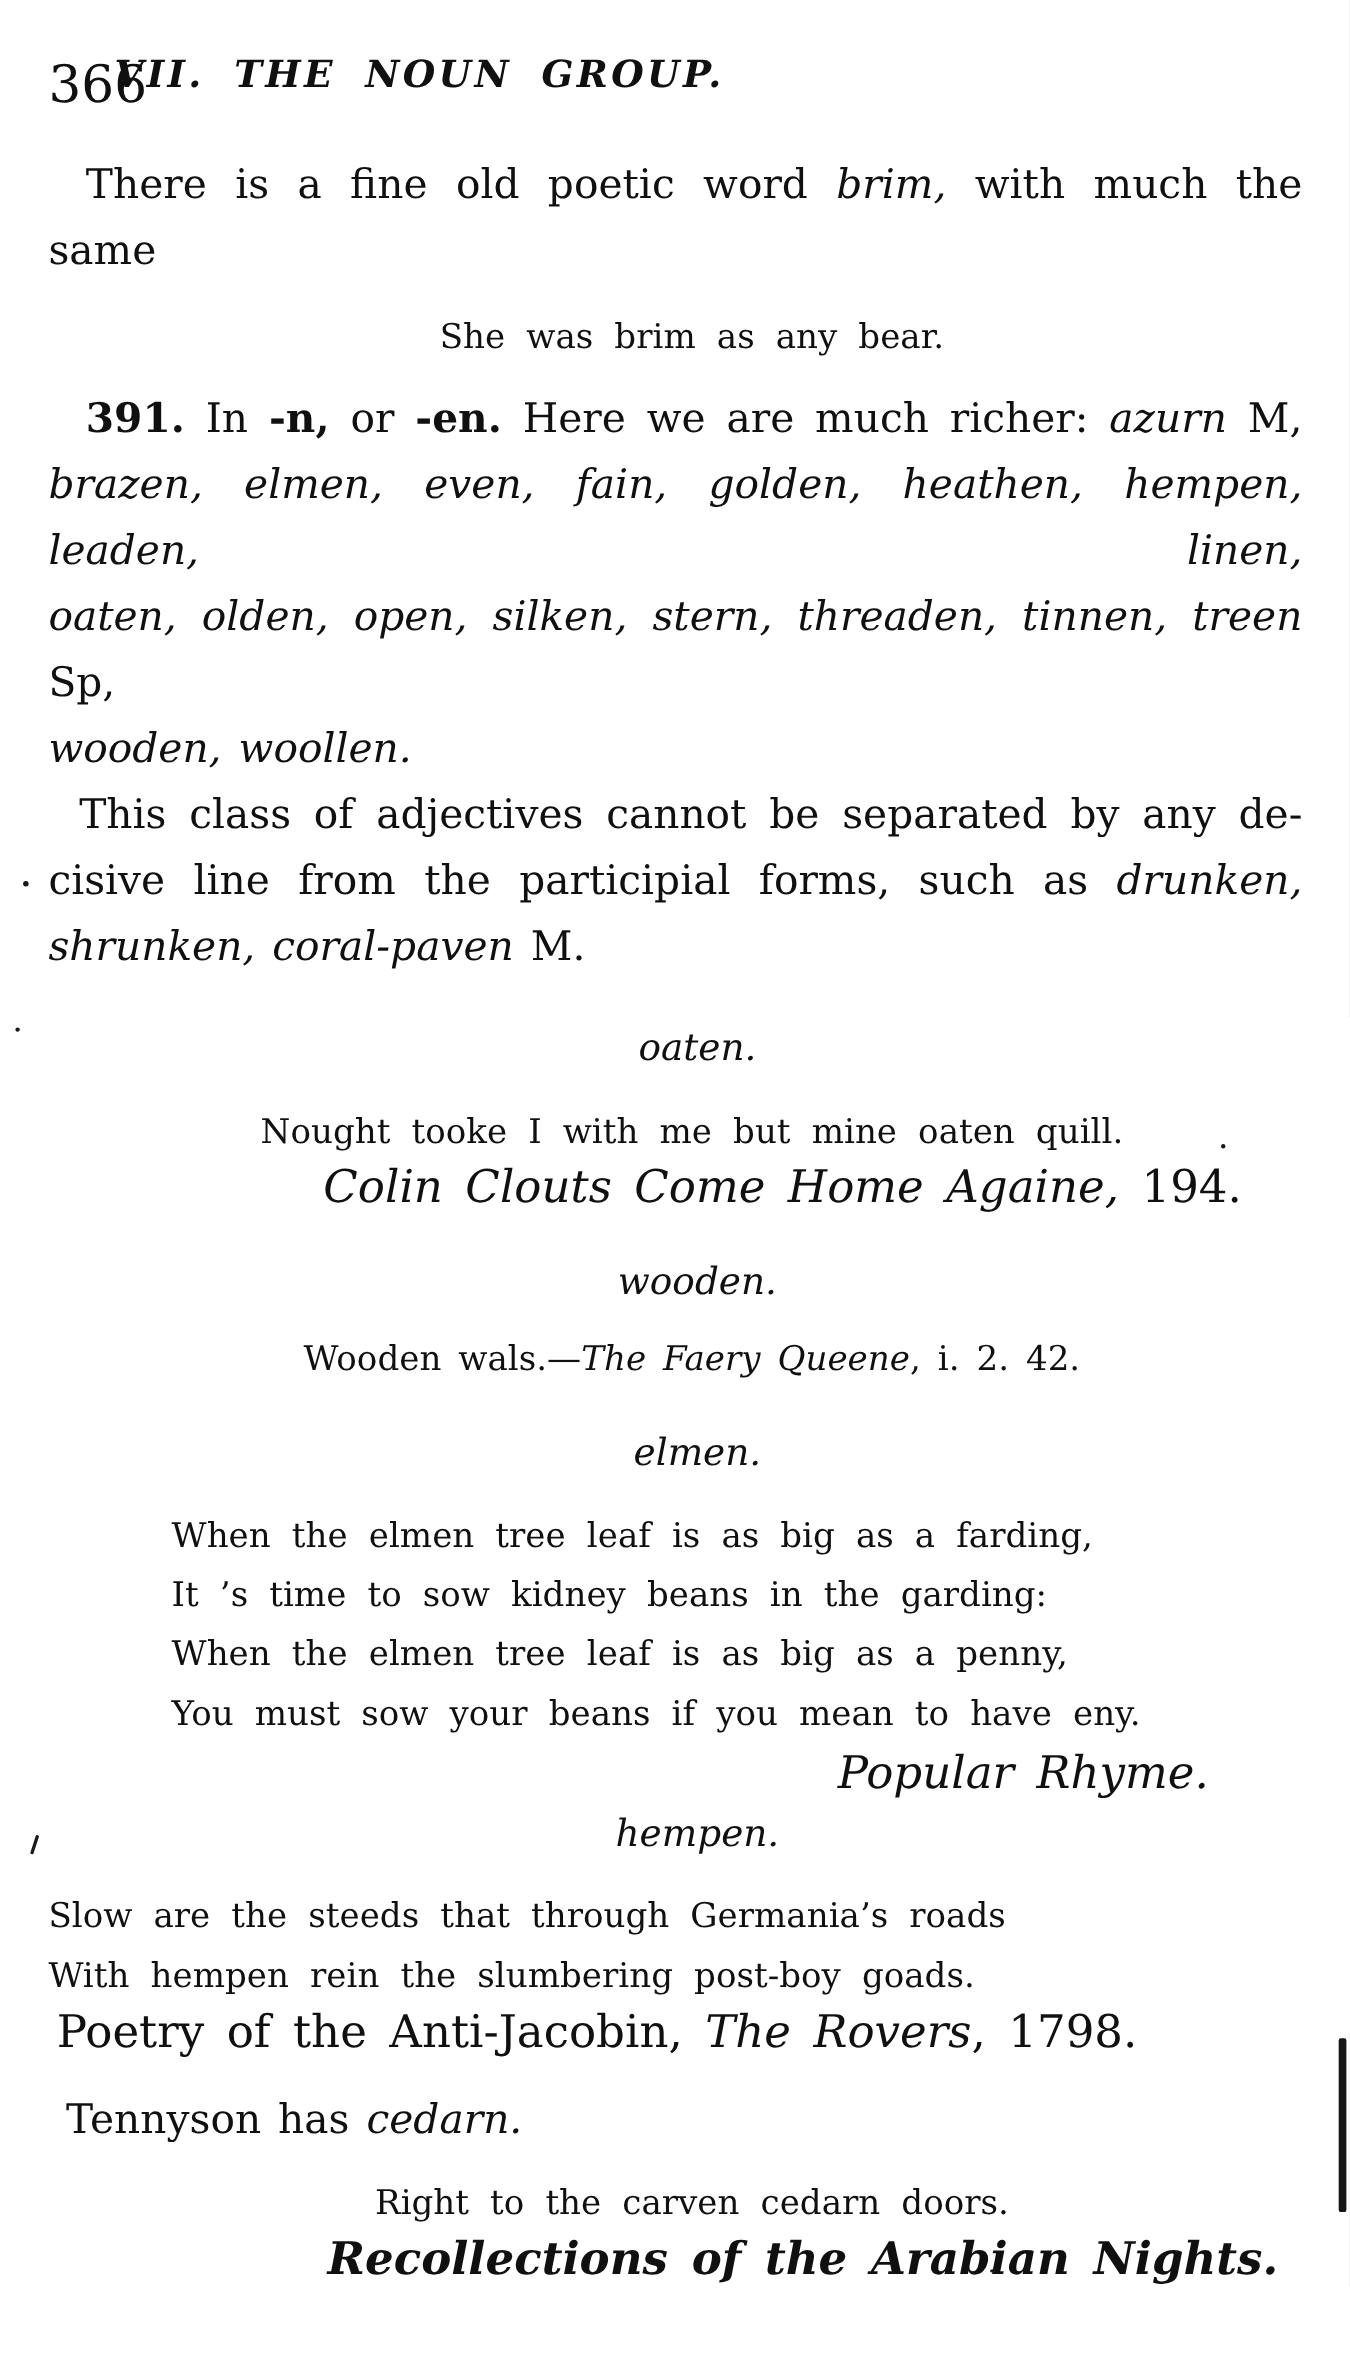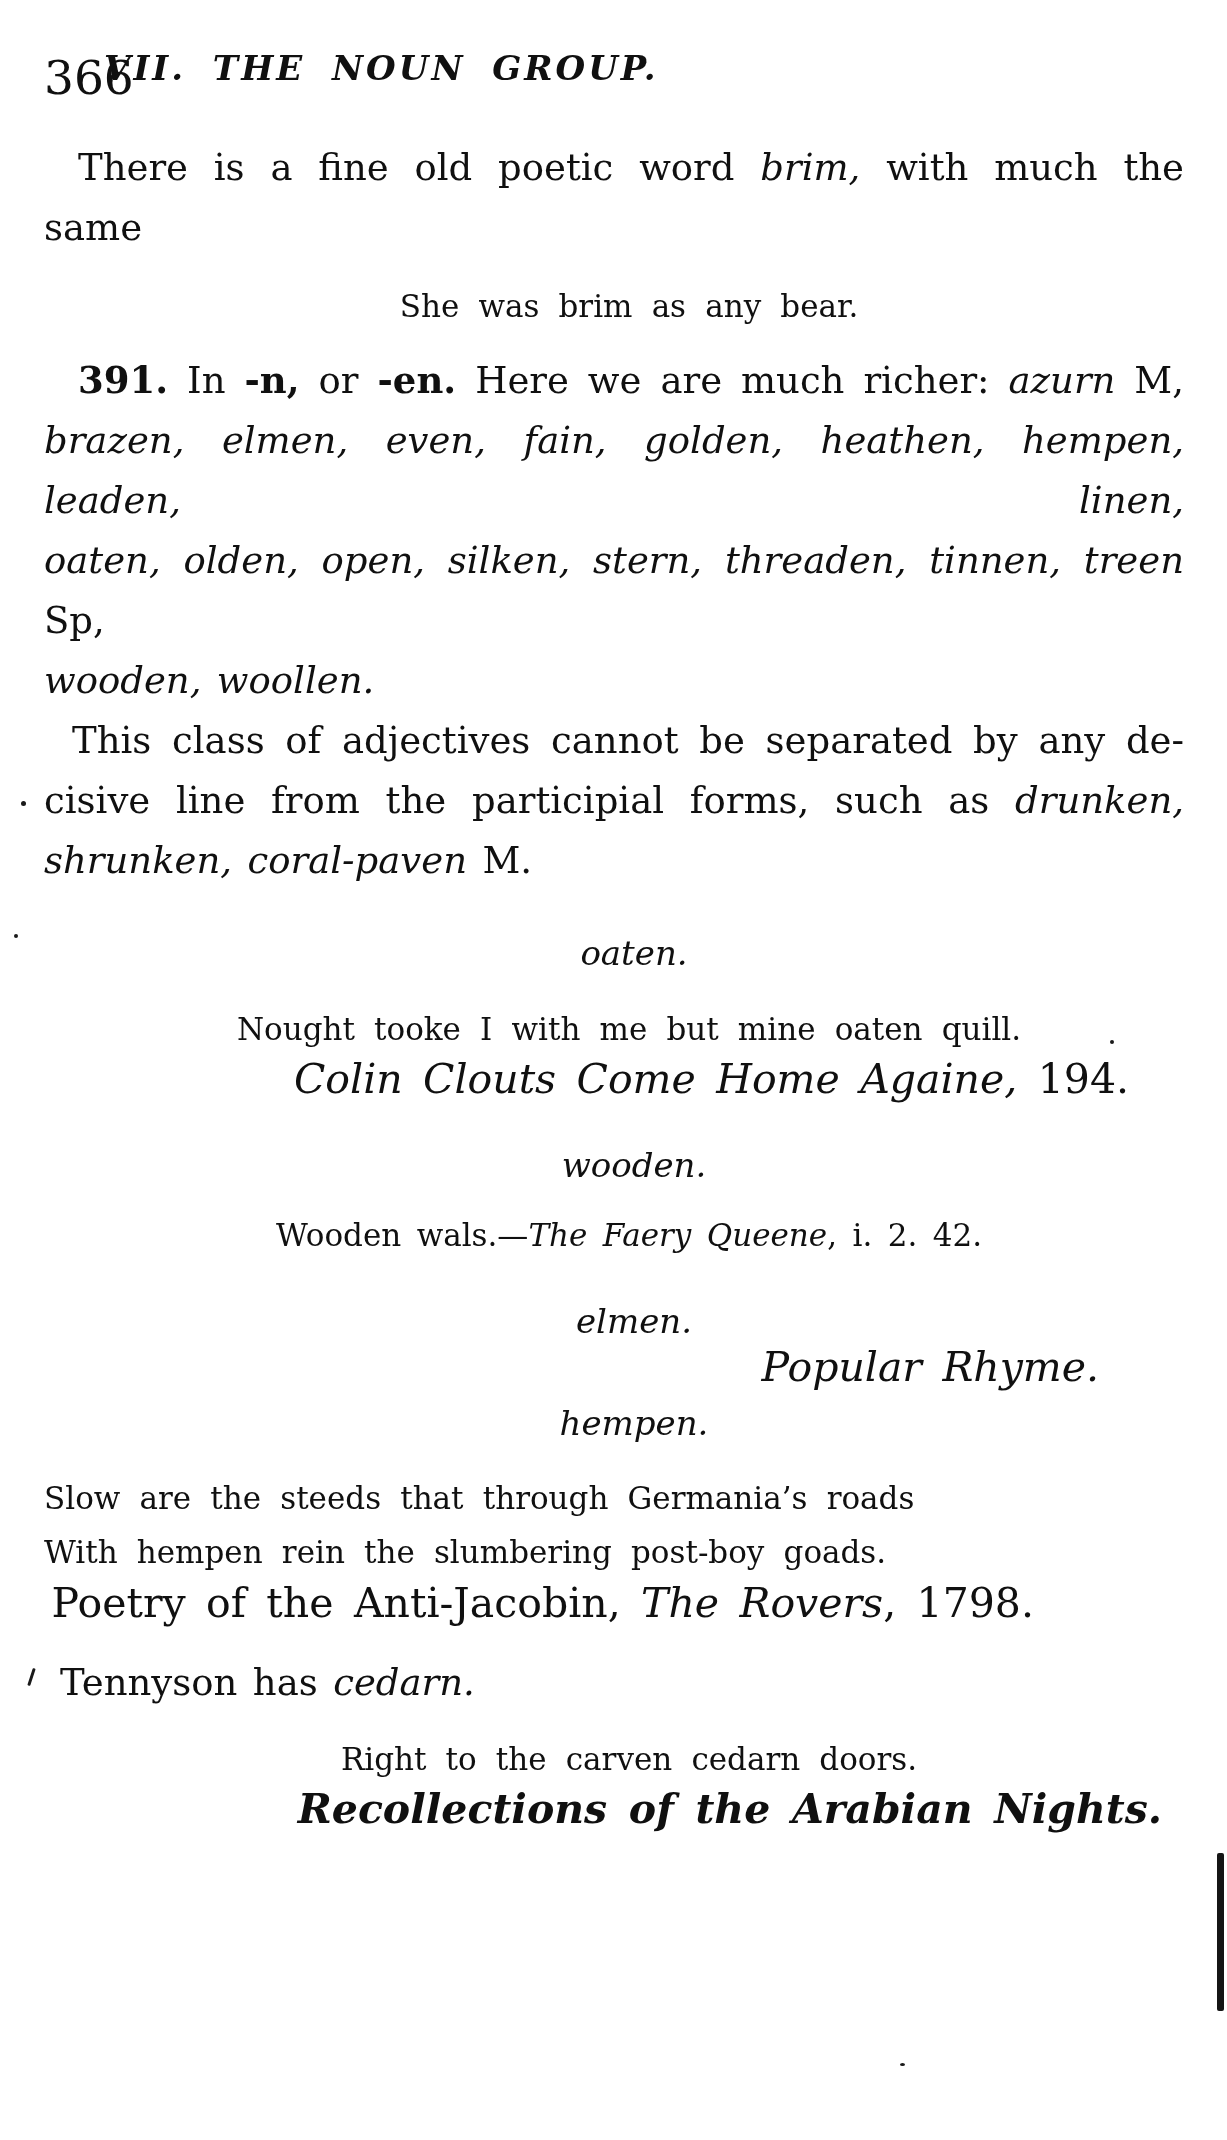--- a/index.html
+++ b/index.html
@@ -91,20 +91,26 @@
     <div class="cite" style="margin-top:8px; padding-right:55px;">
       <span class="it">Colin Clouts Come Home Againe,</span><span> 194.</span>
     </div>
 
     <div class="shead" style="margin-top:46px;">wooden.</div>
     <div class="q qc" style="margin-top:28px; word-spacing:0.18em;">
       <span>Wooden wals.—</span><span class="it">The Faery Queene</span><span>, i. 2. 42.</span>
     </div>
 
     <div class="shead" style="margin-top:44px;">elmen.</div>
+    <div class="q poem" style="margin-top:28px; margin-left:112px;">
+      <div>When the elmen tree leaf is as big as a farding,</div>
+      <div>It ’s time to sow kidney beans in the garding:</div>
+      <div>When the elmen tree leaf is as big as a penny,</div>
+      <div>You must sow your beans if you mean to have eny.</div>
+    </div>
     <div class="cite it" style="margin-top:6px; padding-right:85px;">Popular Rhyme.</div>
 
     <div class="shead" style="margin-top:16px;">hempen.</div>
     <div class="q poem" style="margin-top:28px; ">
       <div>Slow are the steeds that through Germania’s roads</div>
       <div>With hempen rein the slumbering post-boy goads.</div>
     </div>
     <div class="cite" style="margin-top:4px; padding-right:150px;">
       <span>Poetry of the Anti-Jacobin, </span><span class="it">The Rovers</span><span>, 1798.</span>
     </div>

